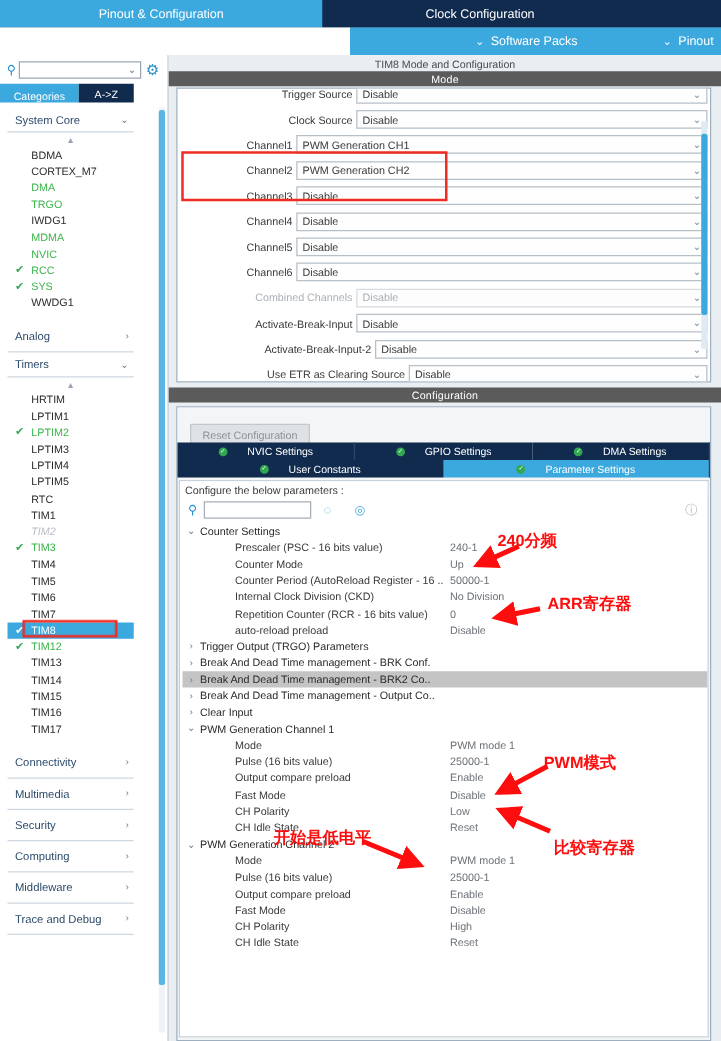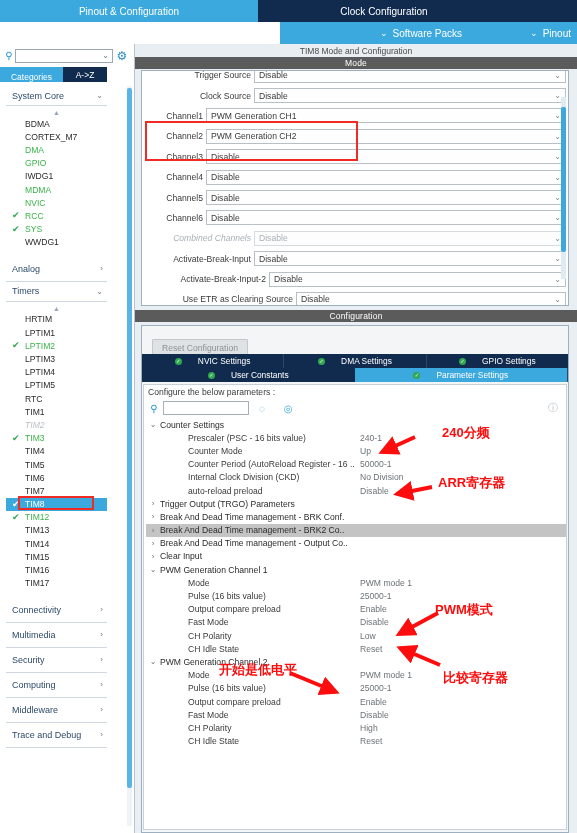--- a/index.html
+++ b/index.html
@@ -85,29 +85,29 @@
            display:flex; flex-direction:column; }
 
   .modetitle { height:13px; background:#e9eef2; display:flex; align-items:center;
                justify-content:center; font-size:8.5px; color:#4a4a4a; }
   .bar-dark { height:12px; background:#5b5b5b; color:#ffffff; font-size:8.5px;
               display:flex; align-items:center; justify-content:center;
               letter-spacing:.2px; }
 
   .modebox { position:relative; background:#ffffff; margin:1px 8px 0 6px;
              height:236px; border:1px solid #9eb0c0; overflow:hidden; }
-  .mrow { display:flex; align-items:center; height:20.4px; padding:0 2px; }
+  .mrow { display:flex; align-items:center; height:20.4px; padding:0 2px;margin-left:31px; }
   .mlabel { font-size:8.6px; color:#3a3a3a; white-space:nowrap; padding-right:3px;
             text-align:right; }
   .mselect { flex:1; height:15px; border:1px solid #b7bfc7; background:#fefefe;
              display:flex; align-items:center; justify-content:space-between;
              font-size:8.6px; color:#3a3a3a; padding:0 4px 0 4px; }
   .mselect .cv { overflow:hidden; white-space:nowrap; }
   .mselect .ar { color:#7d8894; font-size:8px; }
-  .mrow.dis .mlabel { color:#a9b0b7; font-style:italic; }
+  .mrow.dis .mlabel { color:#a9b0b7; }
   .mrow.dis .mselect { color:#a9b0b7; border-color:#d6dbe0; background:#fdfdfd; }
   .mode-scroll { position:absolute; right:2px; top:26px; width:5px; height:182px;
                  background:#dfeaf2; }
   .mode-thumb { position:absolute; right:2px; top:36px; width:5px; height:145px;
                 background:#3ba8de; border-radius:2px; }
   .redbox-ch { position:absolute; left:3px; top:50px; width:213px; height:40px;
                border:2px solid #ef2b23; pointer-events:none; }
 
   
   .cfgbox { position:relative; background:#f3f5f7; margin:3px 8px 0 6px;
@@ -219,21 +219,21 @@
               <div class="tr-item">
                 <span class="ck"></span>
                 <span class="lbl">CORTEX_M7</span>
               </div>
               <div class="tr-item green">
                 <span class="ck"></span>
                 <span class="lbl">DMA</span>
               </div>
               <div class="tr-item green">
                 <span class="ck"></span>
-                <span class="lbl">GPIO</span>
+                <span class="lbl">TRGO</span>
               </div>
               <div class="tr-item">
                 <span class="ck"></span>
                 <span class="lbl">IWDG1</span>
               </div>
               <div class="tr-item green">
                 <span class="ck"></span>
                 <span class="lbl">MDMA</span>
               </div>
               <div class="tr-item green">
@@ -493,27 +493,27 @@
           <div class="resetbtn">
             <span>Reset Configuration</span>
           </div>
         </div>
 
         <div class="tabrow">
           <div class="ctab">
             <span class="dot">✓</span>
             <span>NVIC Settings</span>
           </div>
+          <div class="ctab" style="border-right:none;">
+            <span class="dot">✓</span>
+            <span>GPIO Settings</span>
+          </div>
           <div class="ctab">
             <span class="dot">✓</span>
             <span>DMA Settings</span>
-          </div>
-          <div class="ctab" style="border-right:none;">
-            <span class="dot">✓</span>
-            <span>GPIO Settings</span>
           </div>
         </div>
 
         <div class="tabrow2">
           <div class="ctab ctab2b" style="border-right:none;">
             <span class="dot">✓</span>
             <span>User Constants</span>
           </div>
           <div class="ctab active ctab2a">
             <span class="dot">✓</span>
@@ -550,20 +550,25 @@
               </div>
               <div class="prow">
                 <span class="pcaret"></span>
                 <span class="pname ind">Counter Period (AutoReload Register - 16 ..</span>
                 <span class="pval">50000-1</span>
               </div>
               <div class="prow">
                 <span class="pcaret"></span>
                 <span class="pname ind">Internal Clock Division (CKD)</span>
                 <span class="pval">No Division</span>
+              </div>
+              <div class="prow">
+                <span class="pcaret"></span>
+                <span class="pname ind">Repetition Counter (RCR - 16 bits value)</span>
+                <span class="pval">0</span>
               </div>
               <div class="prow">
                 <span class="pcaret"></span>
                 <span class="pname ind">auto-reload preload</span>
                 <span class="pval">Disable</span>
               </div>
               <div class="prow group">
                 <span class="pcaret">›</span>
                 <span class="pname">Trigger Output (TRGO) Parameters</span>
                 <span class="pval"></span>
@@ -671,20 +676,20 @@
       </marker>
     </defs>
     <line x1="415" y1="437" x2="382" y2="452" stroke="#fd0d0d" stroke-width="4" marker-end="url(#ah)"></line>
     <line x1="432" y1="487" x2="397" y2="494" stroke="#fd0d0d" stroke-width="4" marker-end="url(#ah)"></line>
     <line x1="438" y1="613" x2="399" y2="634" stroke="#fd0d0d" stroke-width="4" marker-end="url(#ah)"></line>
     <line x1="440" y1="665" x2="400" y2="648" stroke="#fd0d0d" stroke-width="4" marker-end="url(#ah)"></line>
     <line x1="290" y1="673" x2="336" y2="692" stroke="#fd0d0d" stroke-width="4" marker-end="url(#ah)"></line>
   </svg>
 
   <div id="anno-layer">
-      <div class="anno" style="left: 398px; top: 424px; font-size: 13px; margin-left: 44px;">240分频</div>
+      <div class="anno" style="left: 398px; top: 424px; font-size: 13px;">240分频</div>
       <div class="anno" style="left: 438px; top: 474px; font-size: 13px;">ARR寄存器</div>
       <div class="anno" style="left: 435px; top: 601px; font-size: 13px;">PWM模式</div>
       <div class="anno" style="left: 219px; top: 661px; font-size: 13px;">开始是低电平</div>
       <div class="anno" style="left: 443px; top: 669px; font-size: 13px;">比较寄存器</div>
     </div>
 <div class="sel-box" style="top: 495.5px; position: fixed;"></div>
   </div>
 
 </body></html>

